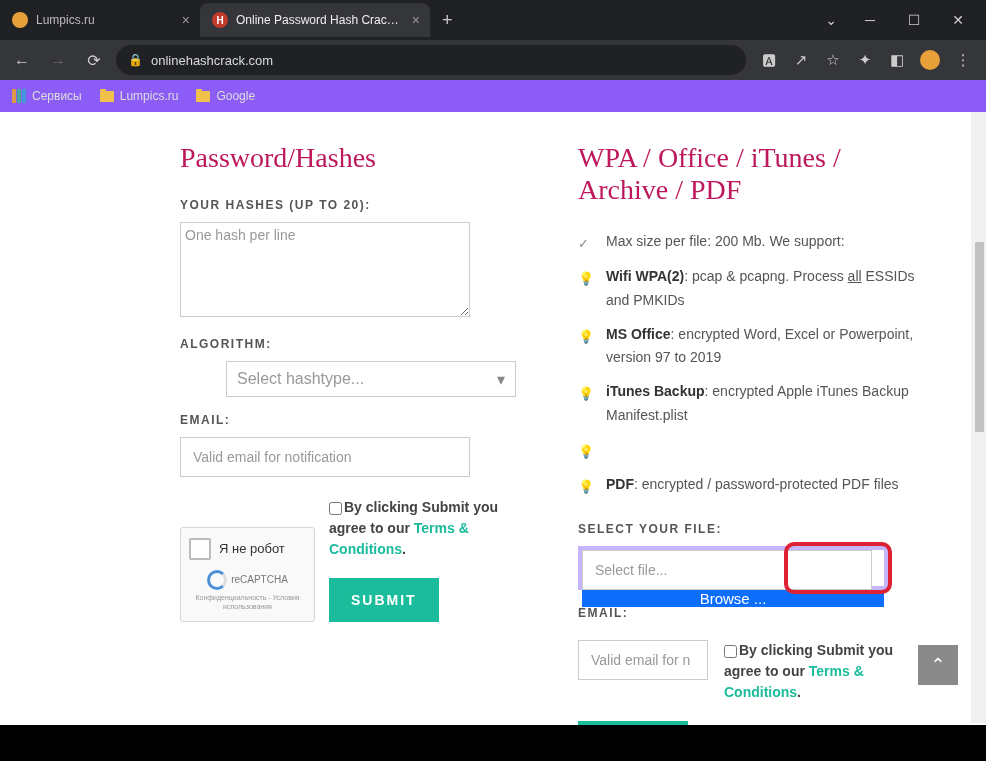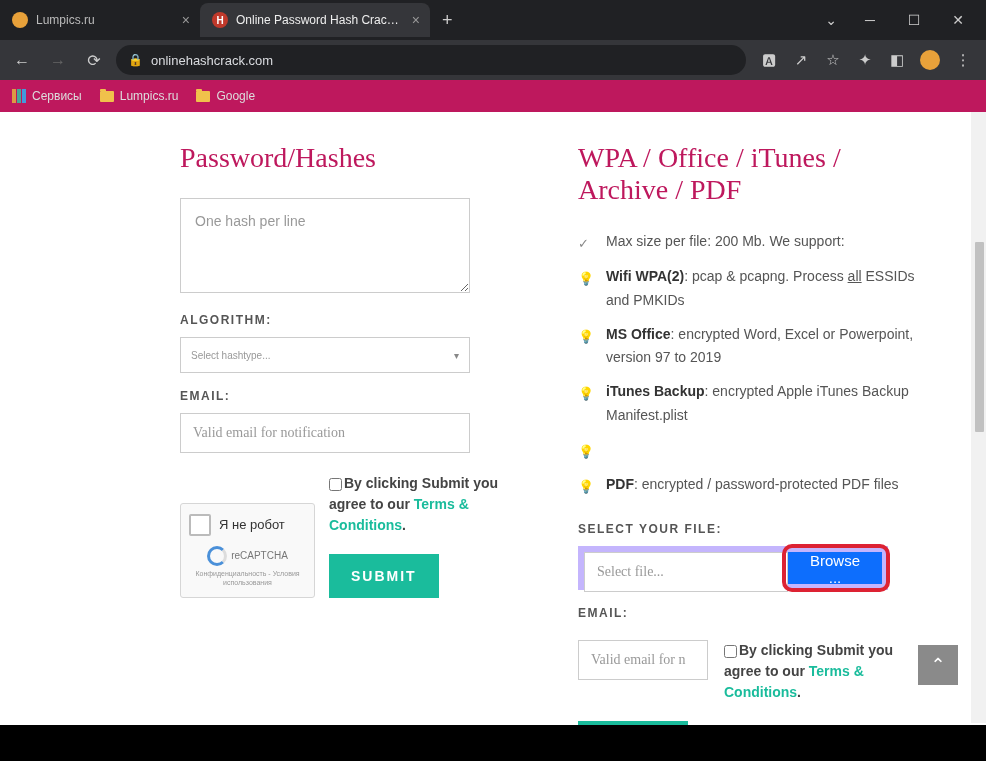--- a/index.html
+++ b/index.html
@@ -19,55 +19,55 @@
 .winctrl .chev { width: 30px; }
 .addrbar { height: 40px; background: #35363a; display: flex; align-items: center; padding: 0 8px; gap: 8px; }
 .navbtn { width: 28px; height: 28px; display: flex; align-items: center; justify-content: center; color: #ccc; cursor: pointer; }
 .navbtn.disabled { color: #666; }
 .urlbox { flex: 1; height: 30px; background: #202124; border-radius: 15px; display: flex; align-items: center; padding: 0 12px; gap: 8px; color: #ccc; font-size: 13px; }
 .lock { color: #9aa0a6; font-size: 12px; }
 .url-domain { color: #dadce0; }
 .ext-icons { display: flex; gap: 14px; color: #ccc; align-items: center; padding: 0 6px; }
 .ext-icons .ico { width: 18px; height: 18px; display: flex; align-items: center; justify-content: center; font-size: 15px; }
 .avatar { width: 20px; height: 20px; border-radius: 50%; background: #e8a13a; }
-.bookmarks { height: 32px; background: #be185d; display: flex; align-items: center; padding: 0 12px; gap: 18px; font-size: 12px; color: #ddd; }
+.bookmarks { height: 32px; background: #8b5cf6; display: flex; align-items: center; padding: 0 12px; gap: 18px; font-size: 12px; color: #ddd; }
 .bm { display: flex; align-items: center; gap: 6px; cursor: pointer; }
 .bm-icon { width: 14px; height: 14px; }
 .grid-icon { background: linear-gradient(90deg,#d94,#d94 30%,transparent 30%,transparent 35%,#4a9 35%,#4a9 65%,transparent 65%,transparent 70%,#49d 70%); }
 .folder { width: 14px; height: 11px; background: #f0c14b; border-radius: 1px; position: relative; }
 .folder::before { content: ""; position: absolute; top: -2px; left: 0; width: 6px; height: 2px; background: #f0c14b; border-radius: 1px 1px 0 0; }
 .page { position: absolute; top: 112px; left: 0; right: 0; bottom: 0; background: #fff; overflow-y: auto; }
 .content { display: flex; padding: 30px 60px 60px 180px; gap: 50px; color: #333; }
 .col { flex: 1; min-width: 0; }
 h2 { font-family: Georgia, serif; font-weight: normal; font-size: 28px; color: #be185d; margin-bottom: 24px; }
 .label { font-size: 12px; letter-spacing: 1.5px; color: #555; margin: 16px 0 10px; font-weight: 600; }
-textarea { width: 290px; height: 95px; border: 1px solid #ccc; padding: 14px; font-size: 14px; font-family: inherit; color: #0f766e; resize: both; }
+textarea { width: 290px; height: 95px; border: 1px solid #ccc; padding: 4px; font-size: 14px; font-family: inherit; color: #0f766e; resize: both; }
 textarea::placeholder, input::placeholder { color: #999; }
-.select { width: 290px; height: 36px; border: 1px solid #ccc; background: #fff; display: flex; align-items: center; padding: 0 10px; font-size: 10px; color: #999; position: relative; cursor: pointer; }
+.select { width: 290px; height: 36px; border: 1px solid #ccc; background: #fff; display: flex; align-items: center; padding: 0 10px; font-size: 16px; color: #999; position: relative; cursor: pointer; margin-left: 46px; }
 .select::after { content: "▾"; position: absolute; right: 10px; color: #888; }
-input[type=text], input[type=email] { width: 290px; height: 40px; border: 1px solid #ccc; padding: 16px 12px; font-size: 14px; font-family: Liberation Serif, serif; }
+input[type=text], input[type=email] { width: 290px; height: 40px; border: 1px solid #ccc; padding: 16px 12px; font-size: 14px; font-family: Liberation Sans, sans-serif; }
 .row { display: flex; gap: 14px; align-items: flex-end; margin-top: 20px; }
 .recaptcha { width: 135px; border: 1px solid #d6d6d6; background: #f9f9f9; border-radius: 3px; padding: 10px 8px; font-size: 11px; color: #555; text-align: center; }
 .rc-top { display: flex; align-items: center; gap: 8px; margin-bottom: 10px; }
 .rc-box { width: 22px; height: 22px; border: 2px solid #bbb; border-radius: 2px; background: #fff; }
 .rc-label { font-size: 13px; color: #333; }
 .rc-logo { display: flex; justify-content: center; gap: 4px; align-items: center; font-size: 10px; color: #777; margin-top: 4px; }
 .rc-swirl { width: 20px; height: 20px; border-radius: 50%; border: 3px solid #4a90d9; border-right-color: #ddd; }
 .rc-tiny { font-size: 7px; color: #999; margin-top: 3px; line-height: 1.3; }
 .terms { font-size: 14px; color: #444; line-height: 1.5; font-weight: 600; }
 .terms a { color: #1abc9c; text-decoration: none; }
 .terms input { vertical-align: middle; margin-right: 2px; width: auto; height: auto; }
 .submit { background: #1abc9c; color: #fff; border: none; padding: 14px 22px; font-size: 14px; letter-spacing: 2px; font-weight: 600; cursor: pointer; margin-top: 18px; }
 .features { list-style: none; margin-top: 10px; }
 .features li { display: flex; gap: 12px; font-size: 14px; color: #555; line-height: 1.7; margin-bottom: 10px; }
 .features .ic { width: 16px; flex-shrink: 0; color: #999; font-size: 13px; padding-top: 3px; }
 .features .ic.check { color: #888; }
 .features strong { color: #333; }
 .ul { text-decoration: underline; }
-.filerow { display: flex; border: 6px solid #c4b5fd; width: 310px; height: 44px; position: relative; }
+.filerow { display: flex; border: 4px solid #c4b5fd; width: 310px; height: 44px; position: relative; flex-direction: column; }
 .file-input { flex: 1; border: none; padding: 0 14px; font-size: 15px; }
 .browse { background: #0d6efd; color: #fff; border: none; padding: 0 18px; font-size: 15px; cursor: pointer; }
 .red-ring { position: absolute; right: -8px; top: -8px; bottom: -8px; width: 108px; border: 4px solid #d23; border-radius: 10px; pointer-events: none; }
 .col2-row { display: flex; gap: 16px; align-items: flex-start; margin-top: 20px; }
 .col2-row input[type=email] { width: 130px; }
 .scroll-top { position: absolute; right: 28px; bottom: 40px; width: 40px; height: 40px; background: #8a8a8a; display: flex; align-items: center; justify-content: center; color: #fff; font-size: 18px; cursor: pointer; }
 .scrollbar-right { position: absolute; right: 0; top: 112px; bottom: 2px; width: 15px; background: #f1f1f1; }
 .thumb { position: absolute; right: 2px; top: 130px; width: 9px; height: 190px; background: #c1c1c1; border-radius: 1px; }
 </style>
 </head>
@@ -125,20 +125,21 @@
     <div class="bm">
         <div class="folder"></div>
         <span>Google</span>
       </div>
   </div>
 
   <div class="page">
     <div class="content">
       <div class="col">
         <h2>Password/Hashes</h2>
+        <div class="label">YOUR HASHES (UP TO 20):</div>
         <textarea placeholder="One hash per line" style=""></textarea>
         <div class="label">ALGORITHM:</div>
         <div class="select">
             <span>Select hashtype...</span>
           </div>
         <div class="label">EMAIL:</div>
         <input type="email" placeholder="Valid email for notification" style="">
         <div class="row">
           <div class="recaptcha">
             <div class="rc-top">

